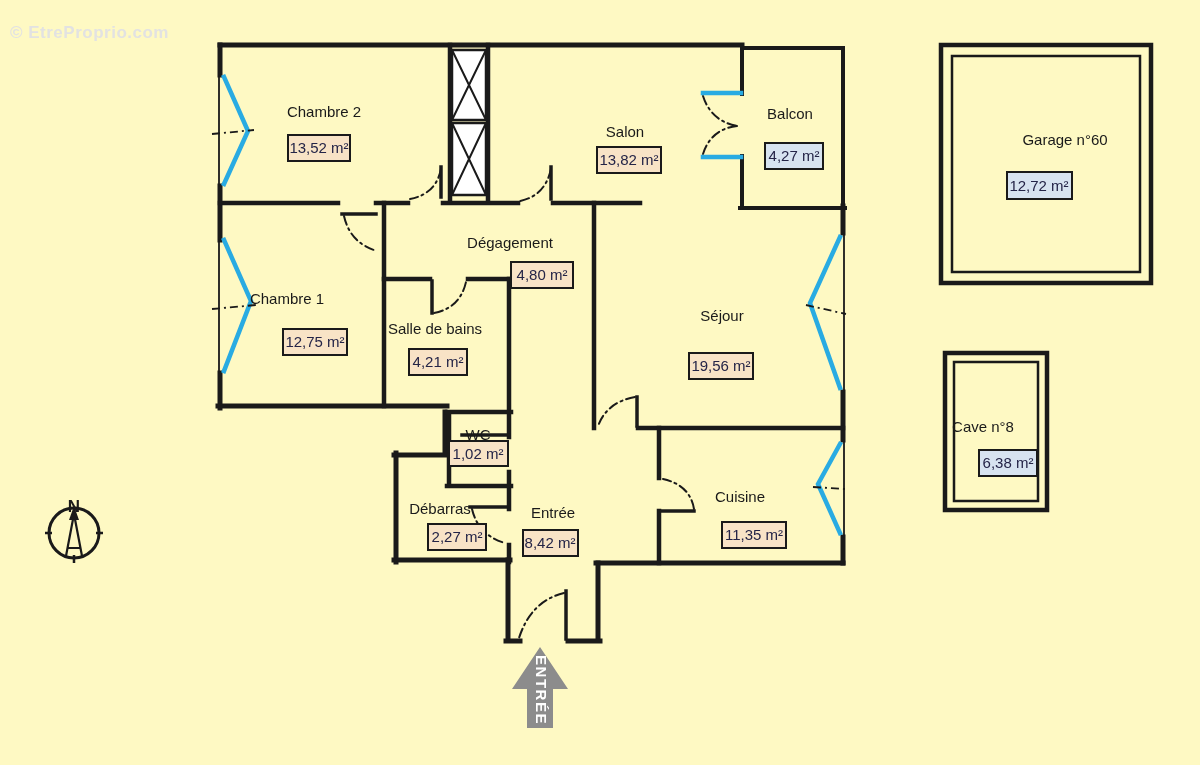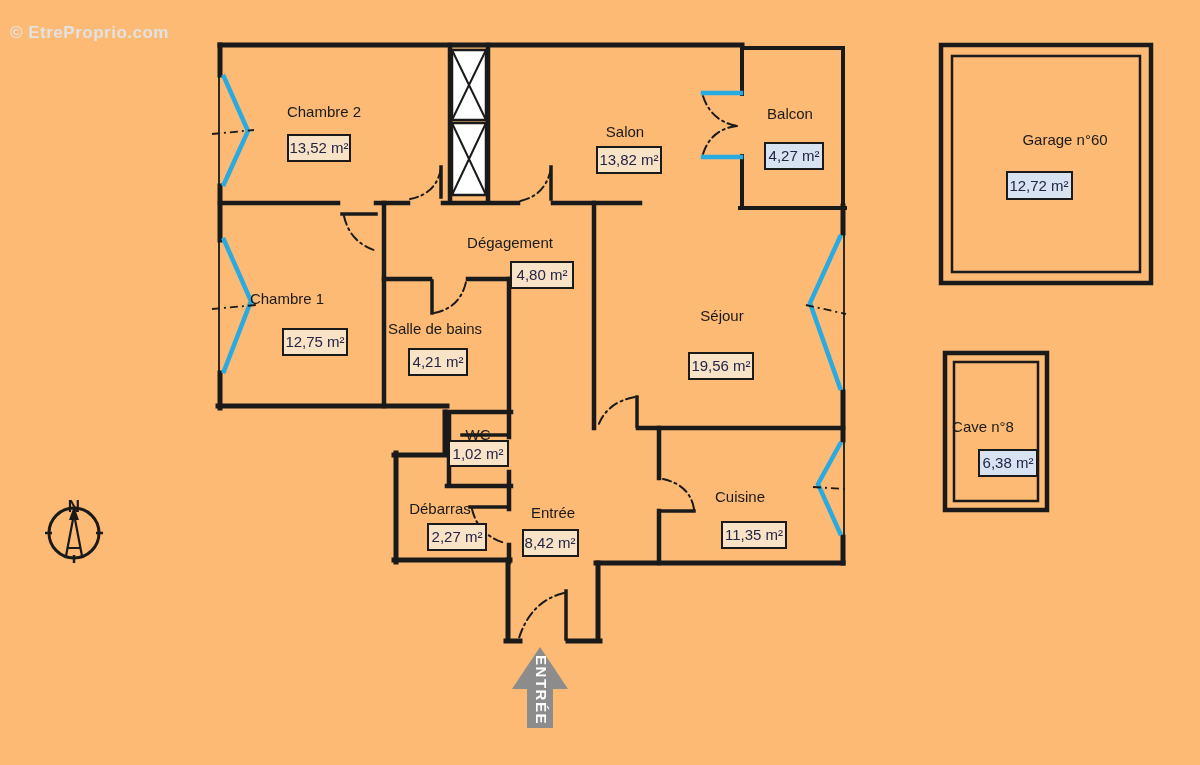--- a/index.html
+++ b/index.html
@@ -1,16 +1,16 @@
 <!DOCTYPE html>
 <html><head>
 <meta charset="utf-8">
 <style>
   html,body{margin:0;padding:0;background:#ffffff;}
-  .canvas{position:relative;width:1200px;height:765px;background:#fdba74;overflow:hidden;
+  .canvas{position:relative;width:1200px;height:765px;background:#fef9c3;overflow:hidden;
           font-family:"Liberation Sans", sans-serif;}
   svg{position:absolute;left:0;top:0;}
   .wall{fill:none;stroke-linecap:square;}
   .w5{stroke-width:5;} .w45{stroke-width:4.5;} .w4{stroke-width:4;}
   .thin{stroke-width:1.8;}
   .door-arc{fill:none;stroke-width:2;stroke-dasharray:9 4 2 4;stroke-linecap:round;}
   .door-leaf{fill:none;stroke-width:3.5;stroke-linecap:square;}
   .win{fill:none;stroke-width:4.5;stroke-linecap:square;}
   .win-dash{fill:none;stroke-width:1.8;stroke-dasharray:8 4 2 4;}
   .shaft{fill:#ffffff;stroke-width:2.5;}

